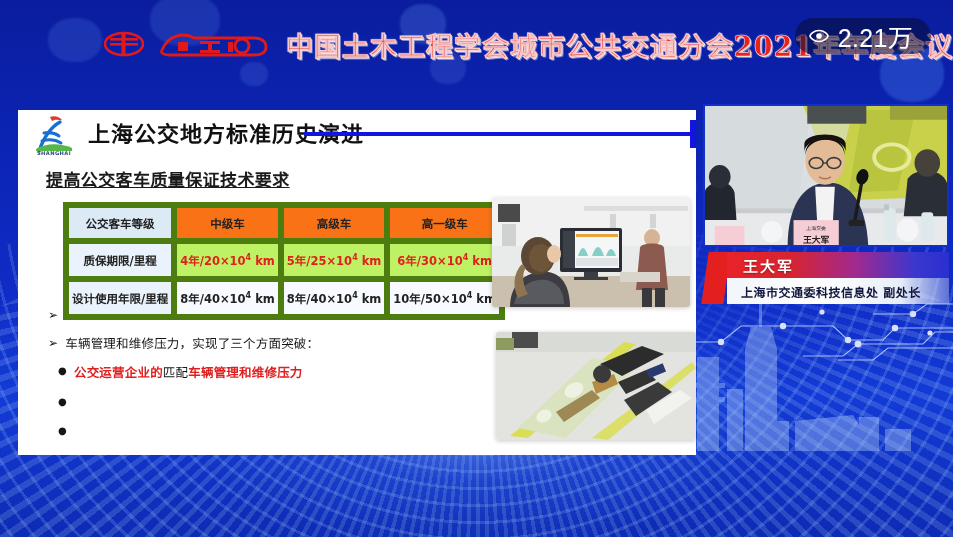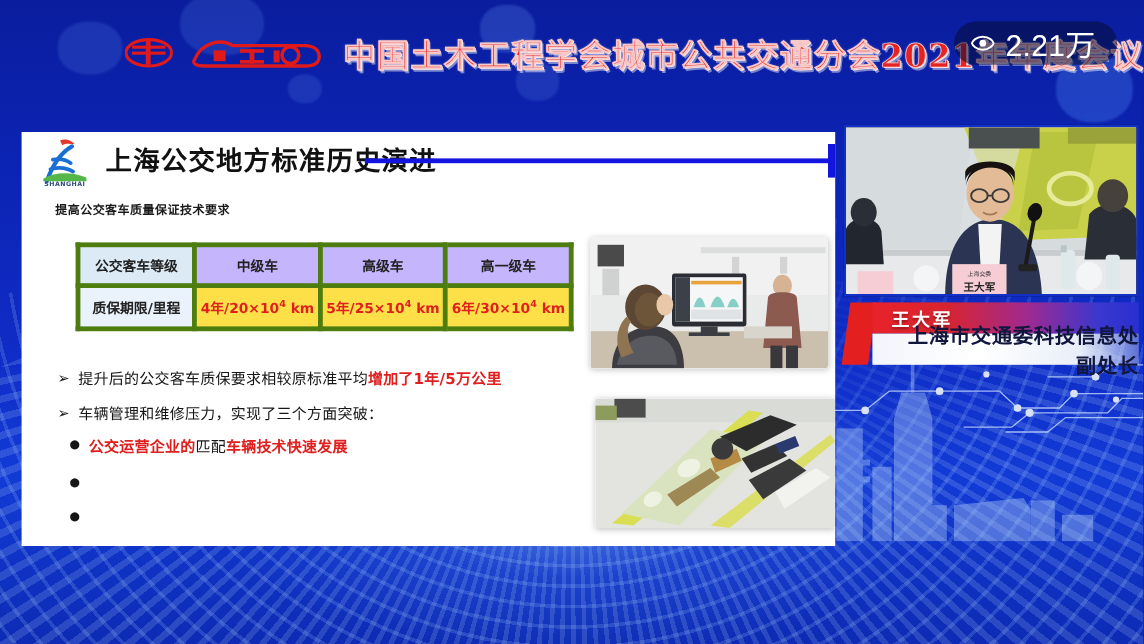--- a/index.html
+++ b/index.html
@@ -99,37 +99,37 @@
     position:absolute; left:286px; top:22px; right:0; height:4px;
     background:#1414e0;
   }
   .sh-rule::after{
     content:""; position:absolute; right:-6px; top:-12px;
     width:12px; height:28px; background:#1414e0;
   }
   .sub-line{
     margin:8px 0 0 28px;
     font-family:"DejaVu Sans","Liberation Sans",sans-serif;
-    font-size:10px; color:#1b1b1b; font-weight:bold; letter-spacing:.4px;
+    font-size:17px; color:#1b1b1b; font-weight:bold; letter-spacing:.4px;text-decoration:underline;
   }
 
   
   table.spec{
     position:absolute; left:45px; top:92px;
     width:415px; border-collapse:collapse;
     font-family:"DejaVu Sans","Liberation Sans",sans-serif;
     background:#f7fbff;
   }
   table.spec td{
-    border:4px solid #4d7c0f;
+    border:6px solid #4d7c0f;
     text-align:center; font-size:11.5px; color:#222;
     padding:8px 3px; white-space:nowrap; font-weight:bold;
   }
-  table.spec tr:first-child td{ background:#c4b5fd; padding:7px 3px; }
-  table.spec tr:nth-child(2) td{ background:#fde047; }
+  table.spec tr:first-child td{ background:#f97316; padding:7px 3px; }
+  table.spec tr:nth-child(2) td{ background:#bef264; }
   table.spec tr:nth-child(3) td{ background:#f7fbff; }
   table.spec td:first-child{ width:120px; background:#eaf3fb !important; }
   table.spec tr:first-child td:first-child{ background:#dceaf6 !important; }
   td.redval{ color:#e01f1f !important; }
   sup{ font-size:8px; vertical-align:super; }
 
   
   .bullets{ position:absolute; left:30px; top:198px; width:400px; }
   .b-row{
     display:flex; align-items:flex-start; gap:7px;
@@ -174,24 +174,23 @@
     margin-left:16px;
     font-family:"DejaVu Sans","Liberation Sans",sans-serif;
     text-shadow:0 1px 2px rgba(0,0,0,.35);
   }
   .np-bot{
     position:absolute; left:22px; top:26px; right:0; height:26px;
     background:linear-gradient(90deg,#f2f5fa 0%, #ffffff 40%, #e8eef8 78%, rgba(232,238,248,.35) 100%);
     display:flex; align-items:center;
   }
   .np-bot span{
-    color:#10163c; font-weight:bold; font-size:17px; letter-spacing:.5px;
+    color:#10163c; font-weight:bold; font-size:12px; letter-spacing:.5px;
     margin-left:14px;
     font-family:"DejaVu Sans","Liberation Sans",sans-serif;
-    text-align:right;
   }
 </style>
 </head>
 <body>
 
 <div id="stage">
   <div class="blob" style="left:48px;  top:18px;  width:54px;  height:44px;"></div>
   <div class="blob" style="left:150px; top:-6px; width:70px;  height:52px;"></div>
   <div class="blob" style="left:400px; top:4px;  width:46px;  height:40px;  background:rgba(120,170,255,.22);"></div>
   <div class="blob" style="left:430px; top:52px; width:36px;  height:32px;"></div>
@@ -296,35 +295,40 @@
           <td>中级车</td>
           <td>高级车</td>
           <td>高一级车</td>
         </tr>
         <tr>
           <td>质保期限/里程</td>
           <td class="redval">4年/20×10<sup>4</sup> km</td>
           <td class="redval">5年/25×10<sup>4</sup> km</td>
           <td class="redval">6年/30×10<sup>4</sup> km</td>
         </tr>
+        <tr>
+          <td>设计使用年限/里程</td>
+          <td>8年/40×10<sup>4</sup> km</td>
+          <td>8年/40×10<sup>4</sup> km</td>
+          <td>10年/50×10<sup>4</sup> km</td>
+        </tr>
       </tbody>
   </table>
 
   <div class="bullets" id="bullets-wrap">
       <div class="b-row">
         <span class="mk">➢</span>
-        <span><span>提升后的公交客车质保要求相较原标准平均</span><span class="rd">增加了1年/5万公里</span></span>
       </div>
       <div class="b-row">
         <span class="mk">➢</span>
         <span><span>车辆管理和维修压力，实现了三个方面突破：</span></span>
       </div>
       <div class="b-row sub">
         <span class="mk">●</span>
-        <span><span class="rd">公交运营企业的</span><span>匹配</span><span class="rd">车辆技术快速发展</span></span>
+        <span><span class="rd">公交运营企业的</span><span>匹配</span><span class="rd">车辆管理和维修压力</span></span>
       </div>
       <div class="b-row sub">
         <span class="mk">●</span>
       </div>
       <div class="b-row sub">
         <span class="mk">●</span>
       </div>
     </div>
 
   <div class="pic" id="pic-office">

